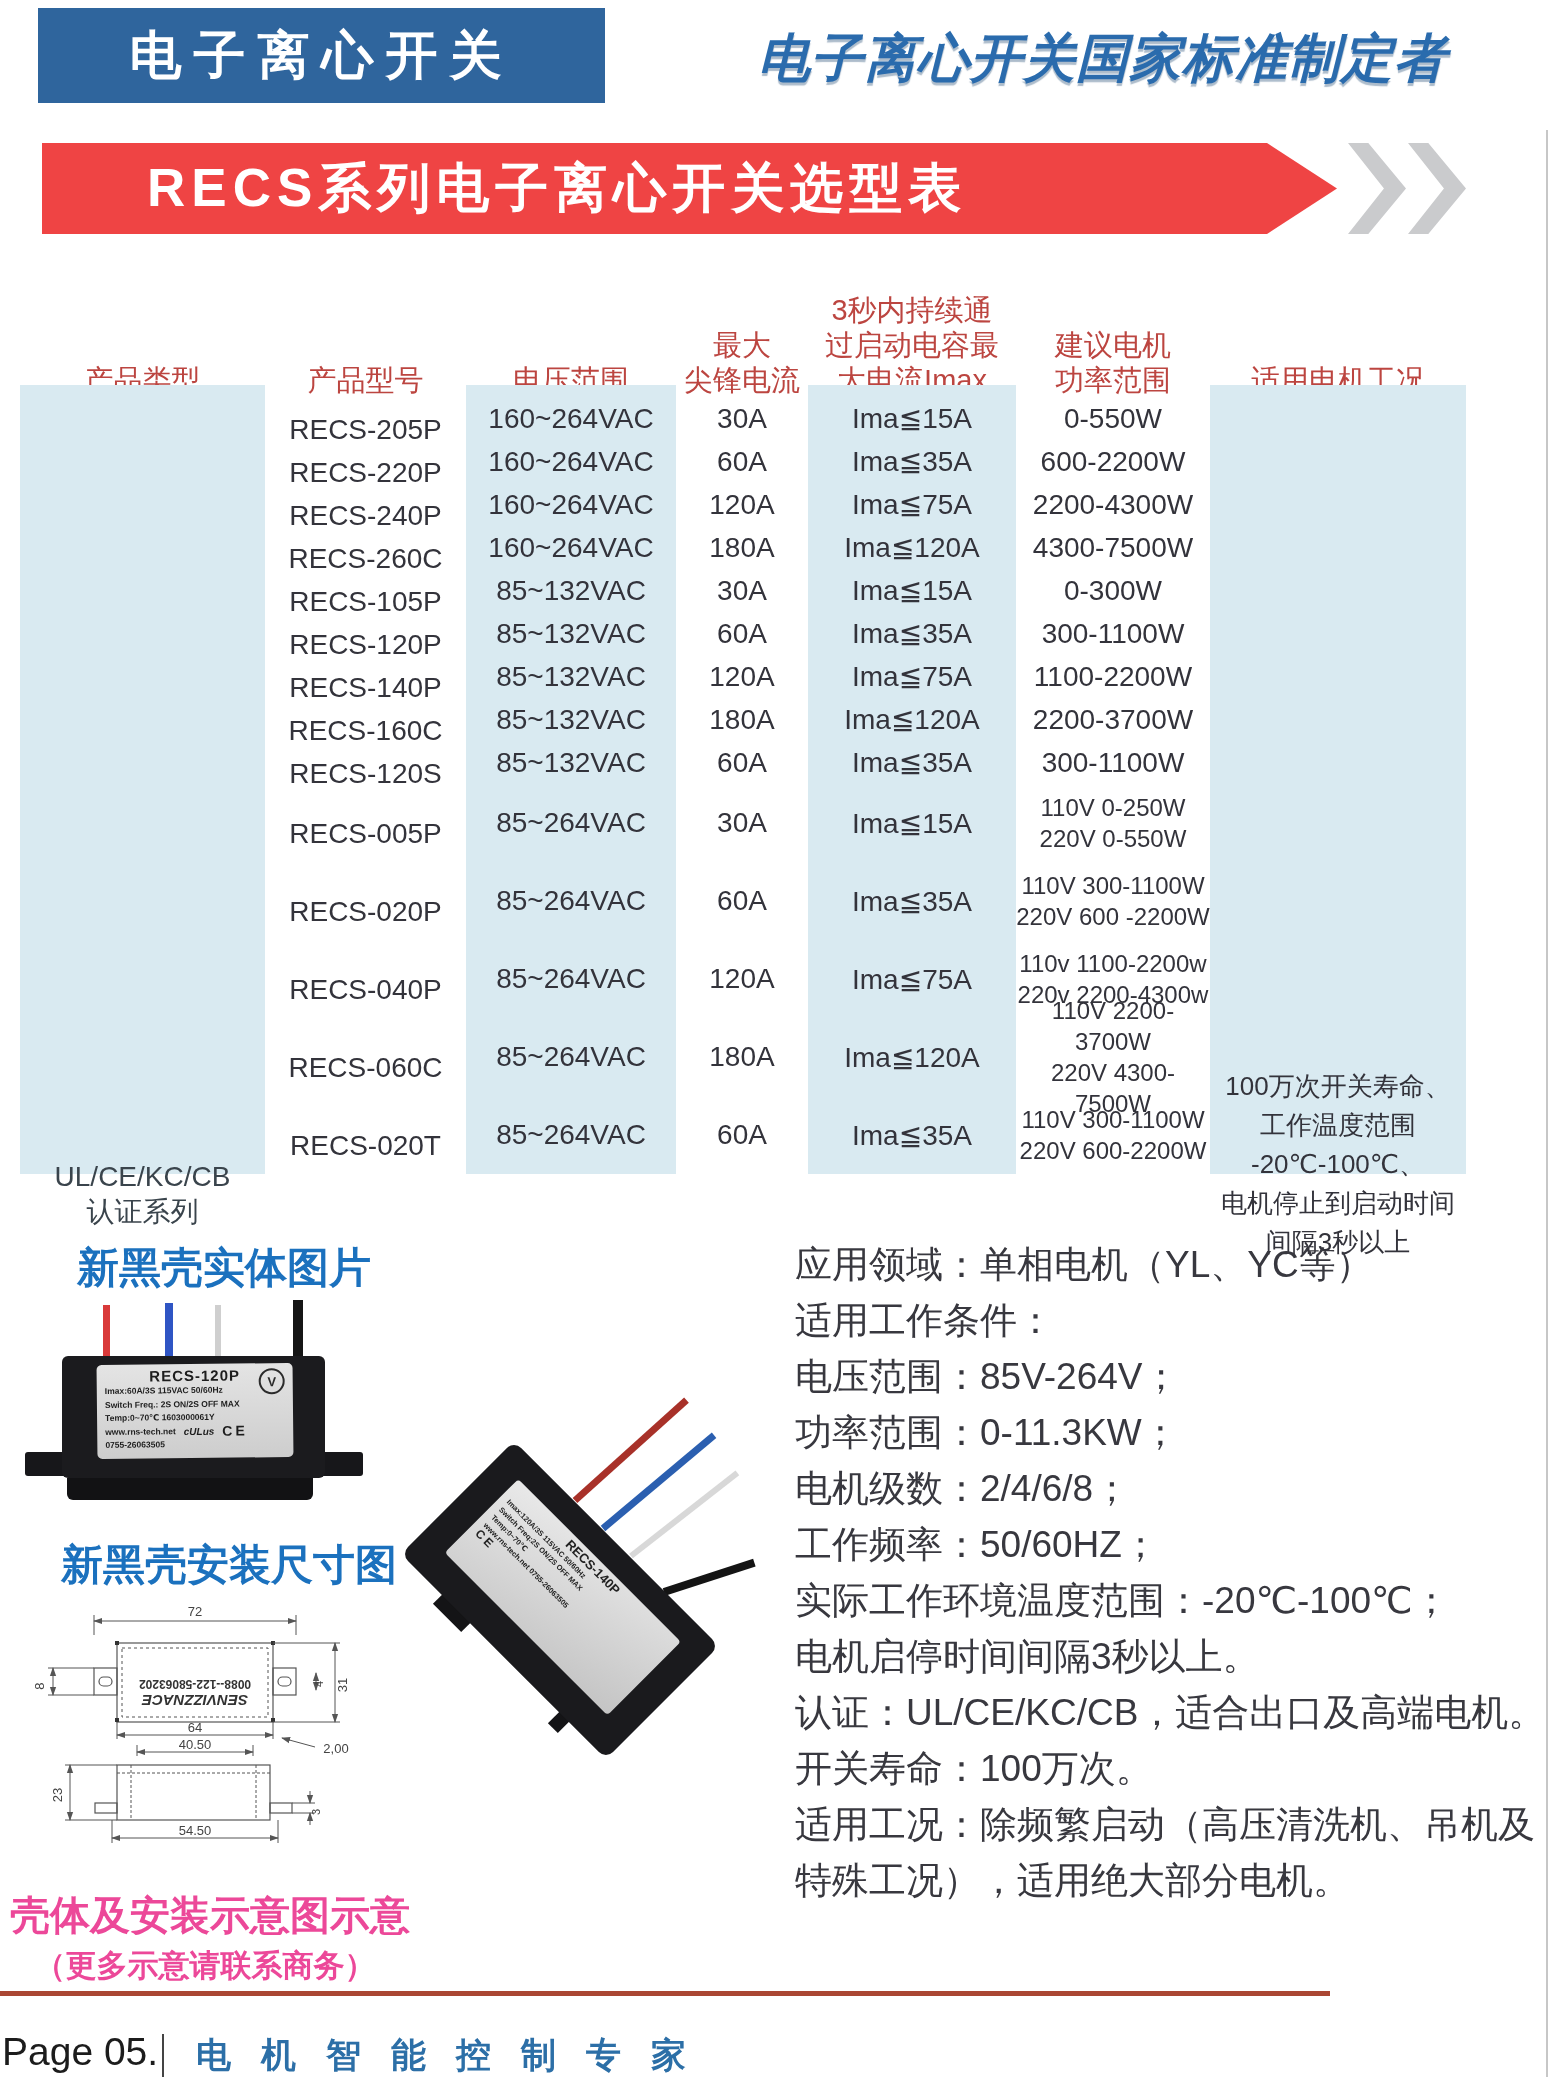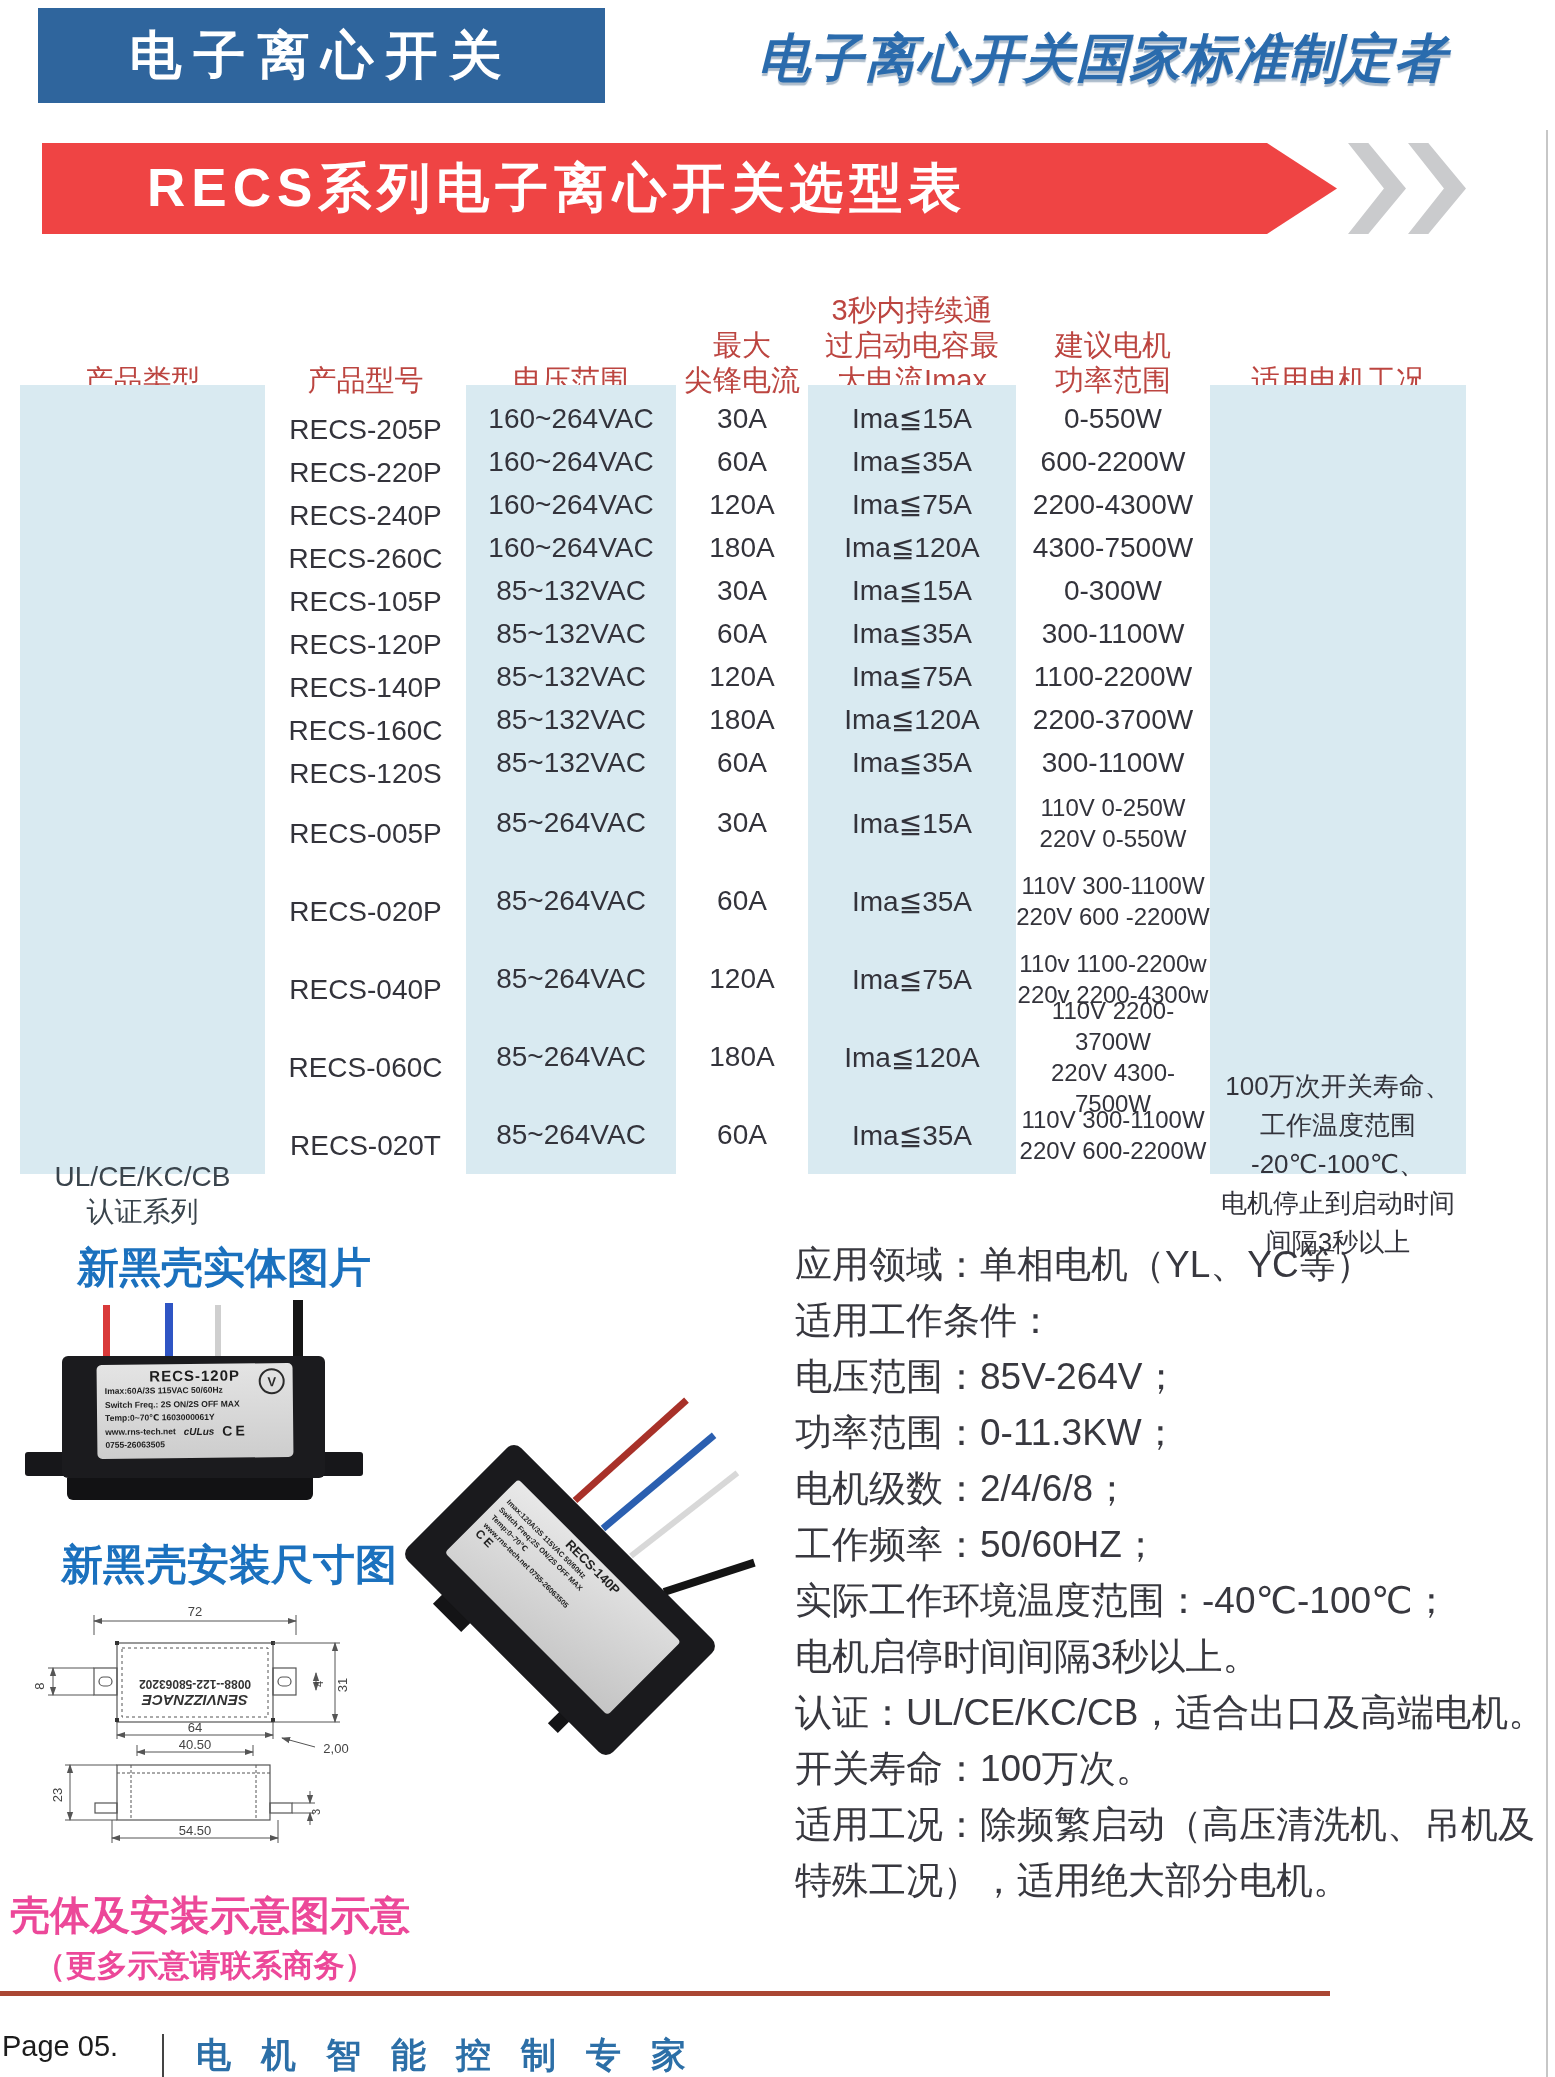--- a/index.html
+++ b/index.html
@@ -75,21 +75,21 @@
   .specs{left:795px;top:1237px;width:750px;font-size:37px;line-height:56px;color:#38383F;}
   .specs div{white-space:nowrap;}
 
   
   .cap-wrap{left:10px;top:1888px;width:390px;text-align:center;color:#ec4899;font-weight:bold;}
   .cap1{font-size:40px;white-space:nowrap;}
   .cap2{font-size:31px;margin-top:2px;white-space:nowrap;}
 
   
   .brown-line{left:0;top:1991px;width:1330px;height:5px;background:#AA4733;}
-  .page-label{left:2px;top:2030px;font-size:29px;color:#1c1c1c;}
+  .page-label{left:2px;top:2030px;font-size:39px;color:#1c1c1c;}
   .foot-div{left:162px;top:2034px;width:2px;height:43px;background:#444;}
   .slogan{left:196px;top:2032px;font-size:35px;font-weight:bold;color:#2C6FA7;letter-spacing:30px;white-space:nowrap;}
 
   svg text{font-family:"Liberation Sans","DejaVu Sans",sans-serif;}
 </style>
 </head>
 <body>
 
 <div class="abs logo-box">
   <span>电子离心开关</span>
@@ -306,21 +306,21 @@
   </div>
 </div>
 
 <div class="abs specs">
     <div>应用领域：单相电机（YL、YC等）</div>
     <div>适用工作条件：</div>
     <div>电压范围：85V-264V；</div>
     <div>功率范围：0-11.3KW；</div>
     <div>电机级数：2/4/6/8；</div>
     <div>工作频率：50/60HZ；</div>
-    <div>实际工作环境温度范围：-40℃-100℃；</div>
+    <div>实际工作环境温度范围：-20℃-100℃；</div>
     <div>电机启停时间间隔3秒以上。</div>
     <div>认证：UL/CE/KC/CB，适合出口及高端电机。</div>
     <div>开关寿命：100万次。</div>
     <div>适用工况：除频繁启动（高压清洗机、吊机及</div>
     <div>特殊工况），适用绝大部分电机。</div>
   </div>
 
 <div class="abs blue-h" style="left:61px;top:1537px;">新黑壳安装尺寸图</div>
 
 <svg class="abs" style="left:20px;top:1595px;" width="370" height="265" viewBox="0 0 370 265">

